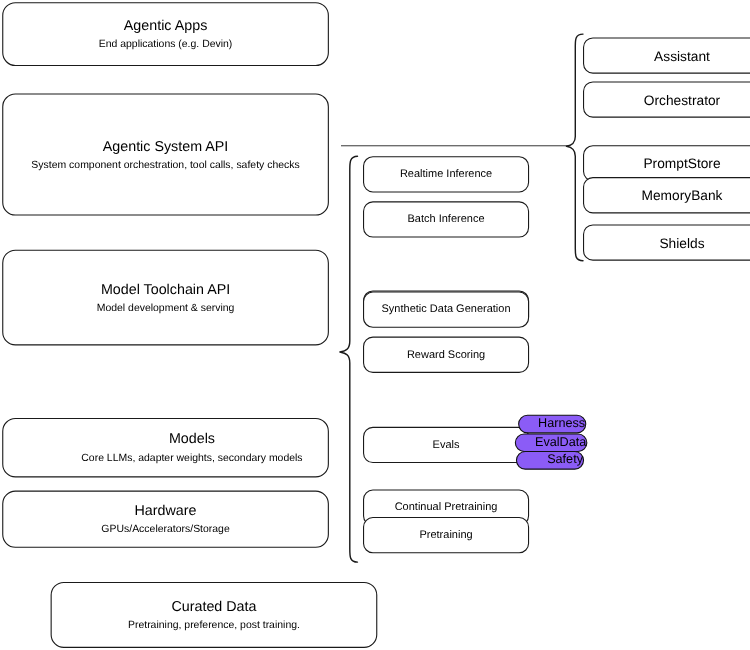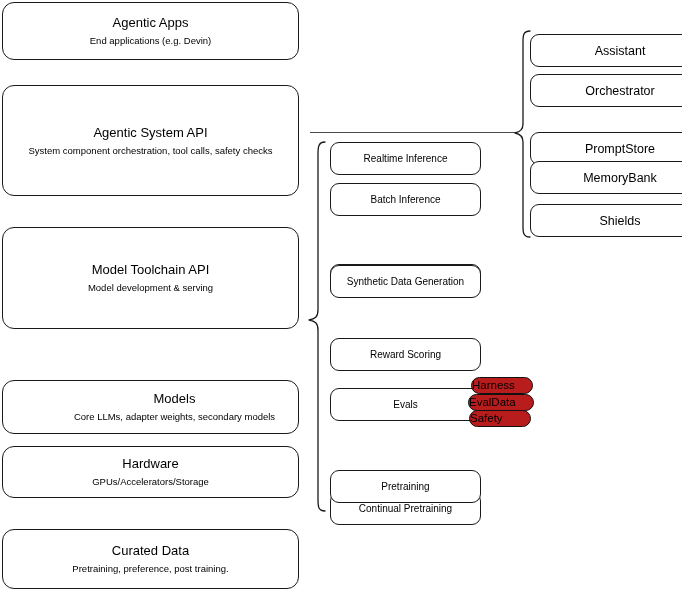--- a/index.html
+++ b/index.html
@@ -68,25 +68,25 @@
     border-width: 1.3px;
   }
   .right-box .title { font-size: 12.5px; }
 
   
   .pill {
     position: absolute;
     box-sizing: border-box;
     border: 1.4px solid #111111;
     border-radius: 999px;
-    background: #b91c1c;
+    background: #8b5cf6;
     height: 17px;
     display: flex;
     align-items: center;
-    justify-content: flex-start;
+    justify-content: flex-end;
     font-size: 11.5px;
     line-height: 1;
     white-space: nowrap;
     z-index: 6;
   }
 
   
   .connector {
     position: absolute;
     background: #4a4a4a;
@@ -114,36 +114,36 @@
   <div class="box layer-box" style="top:2px; height:58px;">
     <div class="title">Agentic Apps</div>
     <div class="subtitle">End applications (e.g. Devin)</div>
   </div>
 
   <div class="box layer-box" style="top:85px; height:111px;">
     <div class="title">Agentic System API</div>
     <div class="subtitle">System component orchestration, tool calls, safety checks</div>
   </div>
 
-  <div class="box layer-box" style="top:227px; height:102px;">
+  <div class="box layer-box" style="top:227px; height:87px;">
     <div class="title">Model Toolchain API</div>
     <div class="subtitle">Model development &amp; serving</div>
   </div>
 
   <div class="box layer-box" style="top:380px; height:54px;padding-left:48px;">
     <div class="title">Models</div>
     <div class="subtitle">Core LLMs, adapter weights, secondary models</div>
   </div>
 
   <div class="box layer-box" style="top:446px; height:52px;">
     <div class="title">Hardware</div>
     <div class="subtitle">GPUs/Accelerators/Storage</div>
   </div>
 
-  <div class="box layer-box" style="top:529px; height:60px;">
+  <div class="box layer-box" style="top:529px; height:60px;margin-left:44px;">
     <div class="title">Curated Data</div>
     <div class="subtitle">Pretraining, preference, post training.</div>
   </div>
 
   <div class="connector" style="left:310px; top:132px; width:207px;"></div>
 
   <svg class="brace" style="left:305px; top:140px;" width="24" height="375" viewBox="0 0 24 375">
     <path d="M20,2 C13,2 13,8 13,14 L13,170 C13,177 10,179 4,180 C10,181 13,183 13,190 L13,359 C13,366 13,371 20,371"></path>
   </svg>
 
@@ -152,27 +152,27 @@
   </div>
   <div class="box mid-box" style="top:183px;">
     <div class="title">Batch Inference</div>
   </div>
   <div class="box mid-box" style="top:224px;margin-top:40px;">
     <div class="title">Quantized Inference</div>
   </div>
   <div class="box mid-box" style="top:265px;">
     <div class="title">Synthetic Data Generation</div>
   </div>
-  <div class="box mid-box" style="top:306px;margin-top:32px;">
+  <div class="box mid-box" style="top:306px;">
     <div class="title">Reward Scoring</div>
   </div>
   <div class="box mid-box" style="top:388px;">
     <div class="title">Evals</div>
   </div>
-  <div class="box mid-box" style="top:445px;margin-top:47px;">
+  <div class="box mid-box" style="top:445px;">
     <div class="title">Continual Pretraining</div>
   </div>
   <div class="box mid-box" style="top:470px;">
     <div class="title">Pretraining</div>
   </div>
 
   <div class="pill" style="left:471px; top:377px; width:62px;">
     <span>Harness</span>
   </div>
   <div class="pill" style="left:468px; top:394px; width:66px;">

